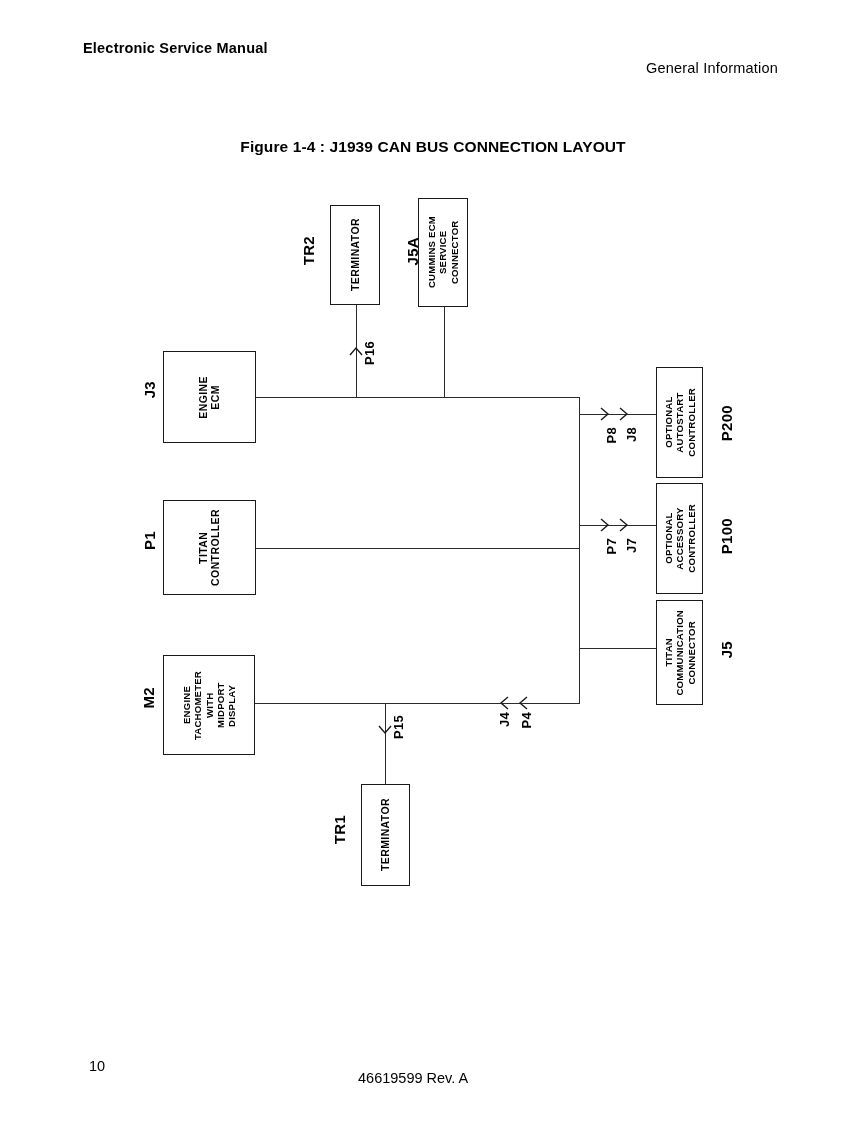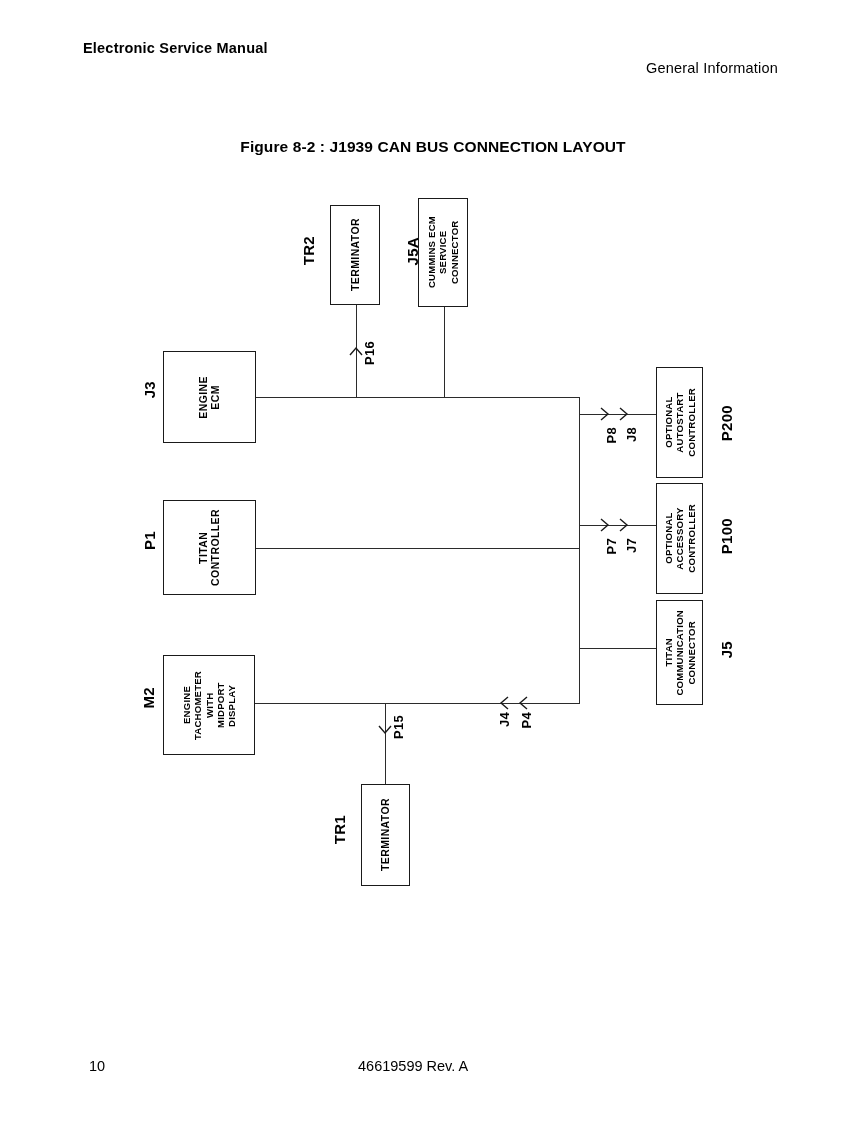--- a/index.html
+++ b/index.html
@@ -136,34 +136,34 @@
   .footer-page {
     position: absolute;
     left: 89px;
     top: 0;
     font-size: 14.5px;
     white-space: nowrap;
   }
   .footer-doc {
     position: absolute;
     left: 358px;
-    top: 0;
+    top: 12px;
     font-size: 14.5px;
     white-space: nowrap;
   }
 </style>
 </head>
 <body>
 
 <div class="page-header">
   <div class="hdr-left">Electronic Service Manual</div>
   <div class="hdr-right">General Information</div>
 </div>
 
-<div class="figure-title">Figure 8-2 : J1939 CAN BUS CONNECTION LAYOUT</div>
+<div class="figure-title">Figure 1-4 : J1939 CAN BUS CONNECTION LAYOUT</div>
 
 <div class="figure">
 
   <div class="wire-v" style="left:356px; top:305px; height:93px;"></div>
 
   <div class="wire-v" style="left:444px; top:307px; height:91px;"></div>
 
   <div class="wire-h" style="left:256px; top:397px; width:324px;"></div>
 
   <div class="wire-v" style="left:579px; top:397px; height:307px;"></div>

